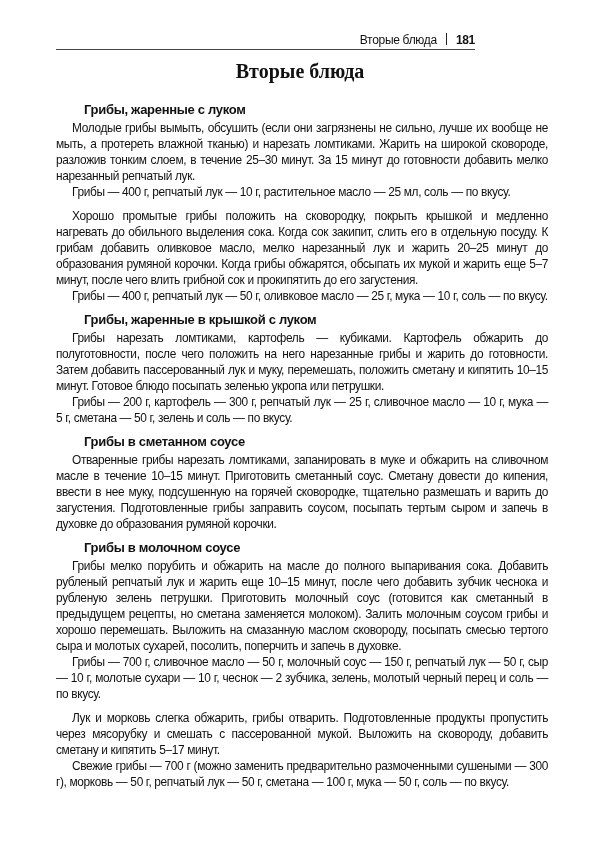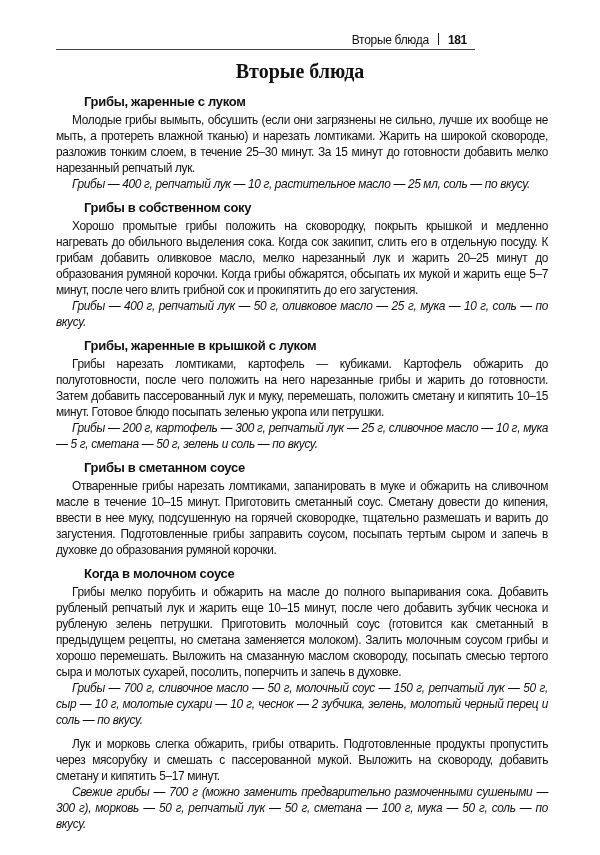--- a/index.html
+++ b/index.html
@@ -1,63 +1,62 @@
 <!DOCTYPE html>
 <html><head>
 <meta charset="utf-8">
 <style>
   html, body { margin:0; padding:0; background:#fff; }
   body { width:600px; height:855px; position:relative; overflow:hidden; color:#111;
          font-family:"Liberation Sans", sans-serif; }
   .running-head { position:absolute; top:33px; left:56px; width:419px; height:16px;
                   border-bottom:1px solid #444; }
-  .rh-text { position:absolute; right:8px; top:0; font-size:12px; letter-spacing:-0.3px; white-space:nowrap; }
+  .rh-text { position:absolute; right:0; top:0; font-size:12px; letter-spacing:-0.3px; white-space:nowrap; }
   .rh-text .sep { display:inline-block; width:1px; height:12px; background:#222; margin:0 9px; vertical-align:-1px; }
   .rh-text .num { font-weight:bold; }
   .title { position:absolute; top:60px; left:0; width:600px; text-align:center;
            font-family:"Liberation Serif", serif; font-weight:bold; font-size:20px; }
   .content { position:absolute; top:94px; left:56px; width:492px; }
-  .recipe h2 { margin:0 0 3px 16px; font-size:13px; font-weight:bold; letter-spacing:-0.3px;padding-left:12px; }
+  .recipe h2 { margin:8px 0 3px 16px; font-size:13px; font-weight:bold; letter-spacing:-0.3px;padding-left:12px; }
   .recipe p { margin:0; font-size:11.9px; line-height:16px; text-align:justify; text-indent:16px; letter-spacing:-0.35px; }
-  .recipe p.ing { font-style:italic; }
+  .recipe p.ing { }
   .recipe { margin-bottom:8px; }
 </style>
 </head>
 <body>
 
 <div class="running-head">
   <div class="rh-text">
     <span>Вторые блюда</span><span class="sep"></span><span class="num">181</span>
   </div>
 </div>
 
 <div class="title">Вторые блюда</div>
 
 <div class="content">
   <div class="recipe">
     <h2>Грибы, жаренные с луком</h2>
     <p>Молодые грибы вымыть, обсушить (если они загрязнены не сильно, лучше их вообще не мыть, а протереть влажной тканью) и нарезать ломтиками. Жарить на широкой сковороде, разложив тонким слоем, в течение 25–30 минут. За 15 минут до готовности добавить мелко нарезанный репчатый лук.</p>
     <p class="ing">Грибы — 400 г, репчатый лук — 10 г, растительное масло — 25 мл, соль — по вкусу.</p>
   </div>
   <div class="recipe">
-    <h2>Грибы в собственном соку</h2>
     <p>Хорошо промытые грибы положить на сковородку, покрыть крышкой и медленно нагревать до обильного выделения сока. Когда сок закипит, слить его в отдельную посуду. К грибам добавить оливковое масло, мелко нарезанный лук и жарить 20–25 минут до образования румяной корочки. Когда грибы обжарятся, обсыпать их мукой и жарить еще 5–7 минут, после чего влить грибной сок и прокипятить до его загустения.</p>
     <p class="ing">Грибы — 400 г, репчатый лук — 50 г, оливковое масло — 25 г, мука — 10 г, соль — по вкусу.</p>
   </div>
   <div class="recipe">
     <h2>Грибы, жаренные в крышкой с луком</h2>
     <p>Грибы нарезать ломтиками, картофель — кубиками. Картофель обжарить до полуготовности, после чего положить на него нарезанные грибы и жарить до готовности. Затем добавить пассерованный лук и муку, перемешать, положить сметану и кипятить 10–15 минут. Готовое блюдо посыпать зеленью укропа или петрушки.</p>
     <p class="ing">Грибы — 200 г, картофель — 300 г, репчатый лук — 25 г, сливочное масло — 10 г, мука — 5 г, сметана — 50 г, зелень и соль — по вкусу.</p>
   </div>
   <div class="recipe">
     <h2>Грибы в сметанном соусе</h2>
     <p>Отваренные грибы нарезать ломтиками, запанировать в муке и обжарить на сливочном масле в течение 10–15 минут. Приготовить сметанный соус. Сметану довести до кипения, ввести в нее муку, подсушенную на горячей сковородке, тщательно размешать и варить до загустения. Подготовленные грибы заправить соусом, посыпать тертым сыром и запечь в духовке до образования румяной корочки.</p>
   </div>
   <div class="recipe">
-    <h2>Когда в молочном соусе</h2>
+    <h2>Грибы в молочном соусе</h2>
     <p>Грибы мелко порубить и обжарить на масле до полного выпаривания сока. Добавить рубленый репчатый лук и жарить еще 10–15 минут, после чего добавить зубчик чеснока и рубленую зелень петрушки. Приготовить молочный соус (готовится как сметанный в предыдущем рецепты, но сметана заменяется молоком). Залить молочным соусом грибы и хорошо перемешать. Выложить на смазанную маслом сковороду, посыпать смесью тертого сыра и молотых сухарей, посолить, поперчить и запечь в духовке.</p>
     <p class="ing">Грибы — 700 г, сливочное масло — 50 г, молочный соус — 150 г, репчатый лук — 50 г, сыр — 10 г, молотые сухари — 10 г, чеснок — 2 зубчика, зелень, молотый черный перец и соль — по вкусу.</p>
   </div>
   <div class="recipe">
     <p>Лук и морковь слегка обжарить, грибы отварить. Подготовленные продукты пропустить через мясорубку и смешать с пассерованной мукой. Выложить на сковороду, добавить сметану и кипятить 5–17 минут.</p>
     <p class="ing">Свежие грибы — 700 г (можно заменить предварительно размоченными сушеными — 300 г), морковь — 50 г, репчатый лук — 50 г, сметана — 100 г, мука — 50 г, соль — по вкусу.</p>
   </div>
 
 </div>
 

